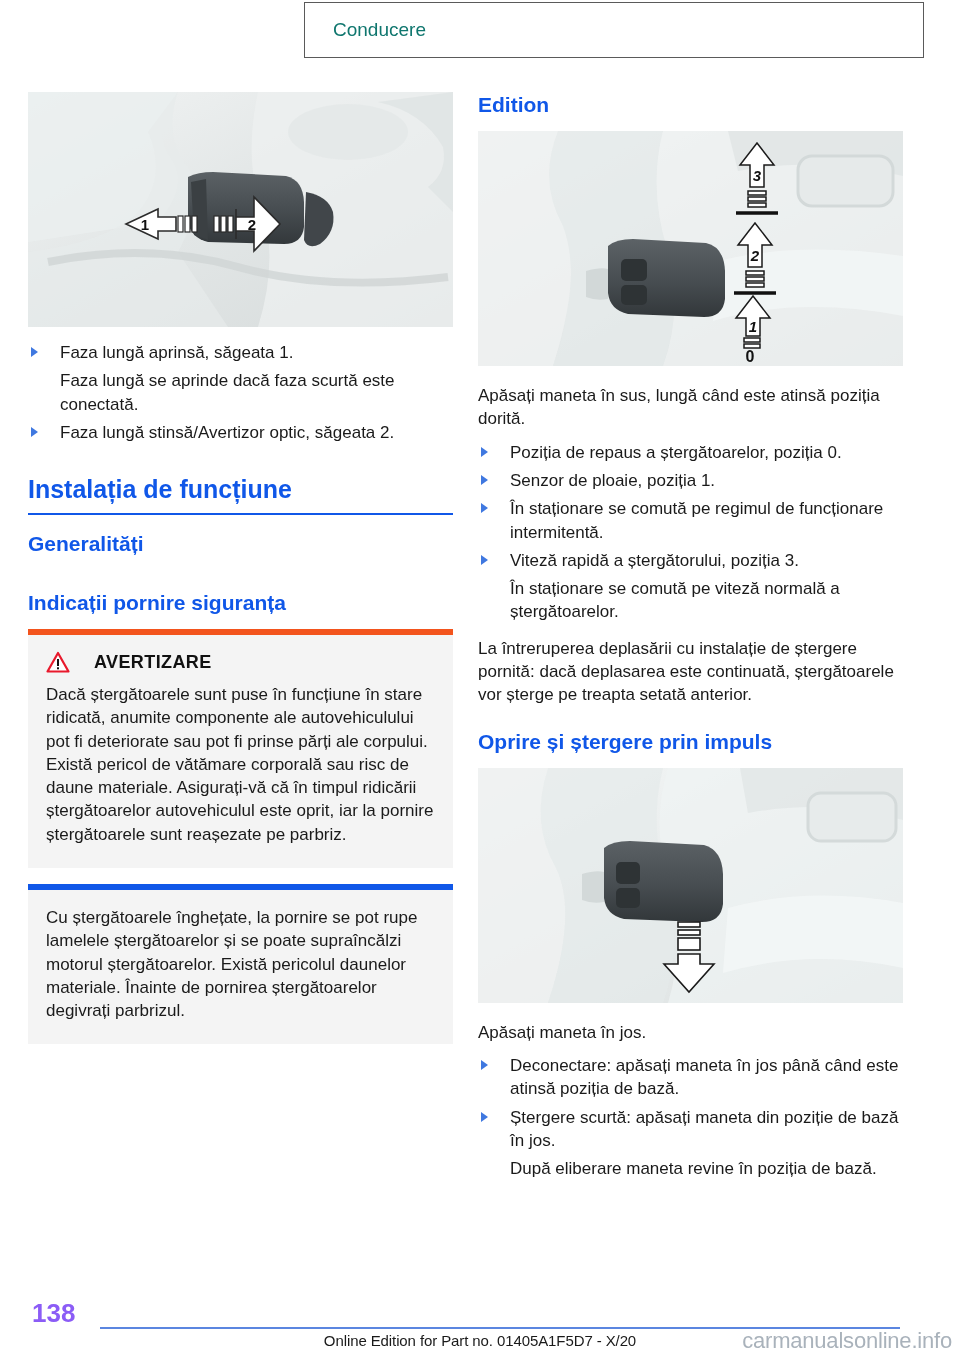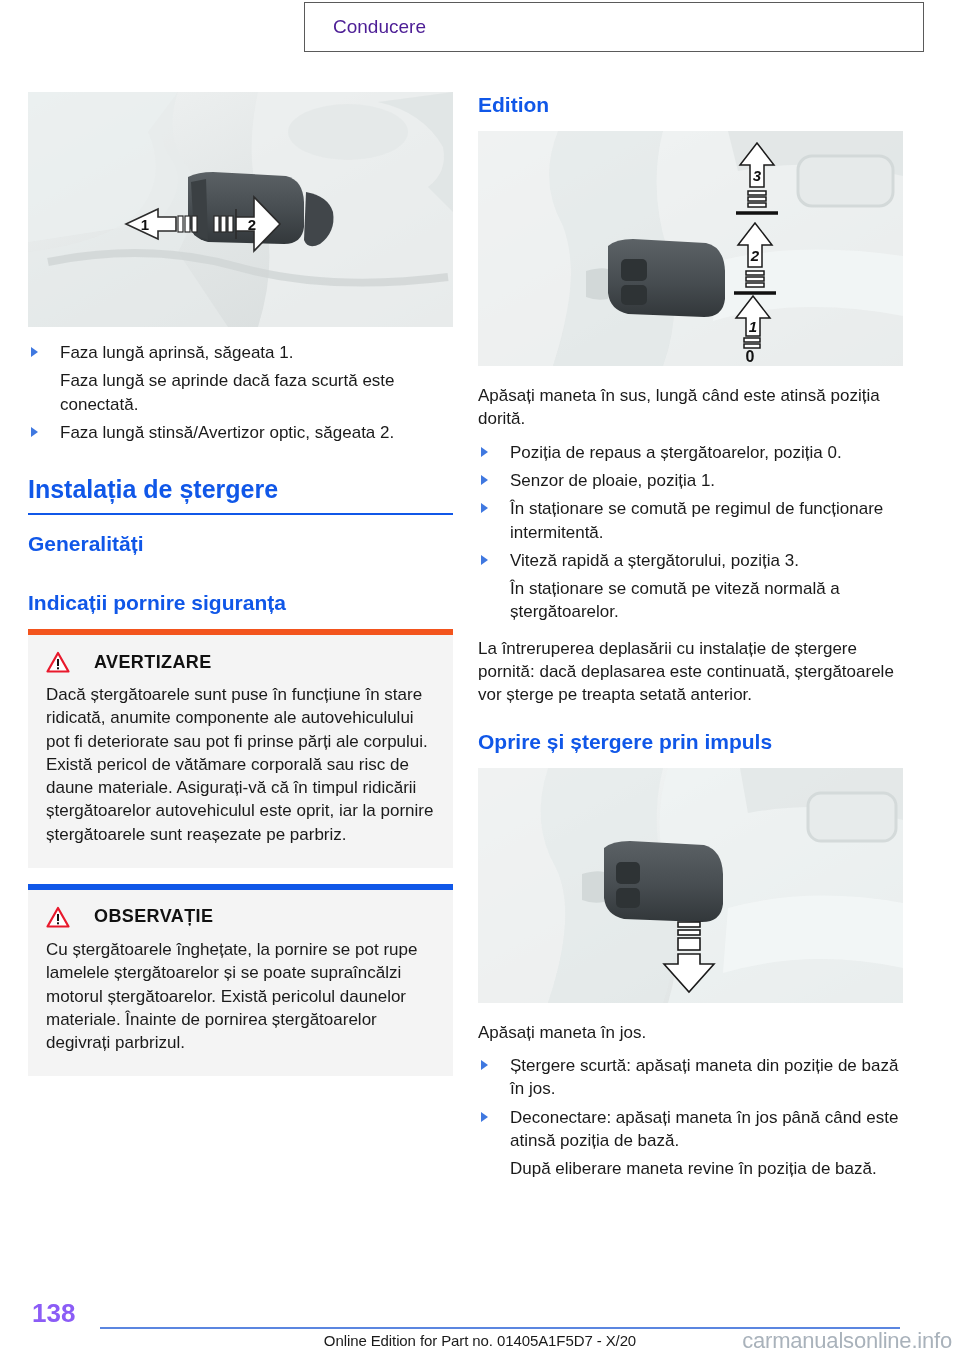--- a/index.html
+++ b/index.html
@@ -35,29 +35,29 @@
     letter-spacing: 0.3px;
     display: flex;
     align-items: center;
     padding-left: 32px;
     box-sizing: border-box;
   }
   .header-tab {
     position: absolute;
     left: 304px; top: 2px;
     width: 620px;
-    height: 50px;
+    height: 56px;
     border: 1.5px solid #5a5a5a;
     background: #ffffff;
     box-sizing: border-box;
     display: flex;
     align-items: center;
     padding-left: 28px;
     font-size: 19px;
-    color: #4c1d95;
+    color: #0f766e;
   }
 
   
   .col {
     position: absolute;
     top: 92px;
     width: 425px;
   }
   .col-left  { left: 28px; }
   .col-right { left: 478px; }
@@ -277,21 +277,21 @@
   <p class="sub-para">Faza lungă se aprinde dacă faza scurtă este conectată.</p>
   <ul class="bullets">
     <li>
       <span class="tri"></span>
       <span>Faza lungă stinsă/Avertizor optic, săgeata 2.</span>
     </li>
   </ul>
 
   <div class="spacer-26"></div>
 
-  <h1 class="section-title">Instalația de ștergere</h1>
+  <h1 class="section-title">Instalația de funcțiune</h1>
 
   <div class="spacer-16"></div>
 
   <h2 class="sub-title">Generalități</h2>
   <div class="spacer-8"></div>
 
   <div class="spacer-26"></div>
 
   <h2 class="sub-title-plain">Indicații pornire siguranța</h2>
 
@@ -307,30 +307,20 @@
         </svg>
       </span>
       <span class="alert-title">AVERTIZARE</span>
     </div>
     <div class="alert-body">Dacă ștergătoarele sunt puse în funcțiune în stare ridicată, anumite componente ale autovehiculului pot fi deteriorate sau pot fi prinse părți ale corpului. Există pericol de vătămare corporală sau risc de daune materiale. Asigurați-vă că în timpul ridicării ștergătoarelor autovehiculul este oprit, iar la pornire ștergătoarele sunt reașezate pe parbriz.</div>
   </div>
 
   <div class="spacer-16"></div>
 
   <div class="alert notice">
-    <div class="alert-head">
-      <span>
-        <svg class="tri-icon" viewBox="0 0 24 22" xmlns="http://www.w3.org/2000/svg">
-          <path d="M12 2 L22.5 20.5 L1.5 20.5 Z" fill="#ffffff" stroke="#e8192c" stroke-width="2.2" stroke-linejoin="round"></path>
-          <rect x="11" y="8" width="2" height="7" fill="#111"></rect>
-          <rect x="11" y="16.3" width="2" height="2" fill="#111"></rect>
-        </svg>
-      </span>
-      <span class="alert-title">OBSERVAȚIE</span>
-    </div>
     <div class="alert-body">Cu ștergătoarele înghețate, la pornire se pot rupe lamelele ștergătoarelor și se poate supraîncălzi motorul ștergătoarelor. Există pericolul daunelor materiale. Înainte de pornirea ștergătoarelor degivrați parbrizul.</div>
   </div>
 
 </div>
 
 <div class="col col-right">
 
   <h2 class="sub-title">Edition</h2>
 
   <div class="spacer-14"></div>
@@ -463,25 +453,25 @@
 
   <div class="spacer-18"></div>
 
   <p class="body">Apăsați maneta în jos.</p>
 
   <div class="spacer-10"></div>
 
   <ul class="bullets">
     <li>
       <span class="tri"></span>
+      <span>Deconectare: apăsați maneta în jos până când este atinsă poziția de bază.</span>
+    </li>
+    <li>
+      <span class="tri"></span>
       <span>Ștergere scurtă: apăsați maneta din poziție de bază în jos.</span>
-    </li>
-    <li>
-      <span class="tri"></span>
-      <span>Deconectare: apăsați maneta în jos până când este atinsă poziția de bază.</span>
     </li>
   </ul>
   <p class="sub-para">După eliberare maneta revine în poziția de bază.</p>
 
 </div>
 
 <div class="footer">
   <div class="page-number">138</div>
   <div class="footer-rule"></div>
   <div class="footer-text">Online Edition for Part no. 01405A1F5D7 - X/20</div>

